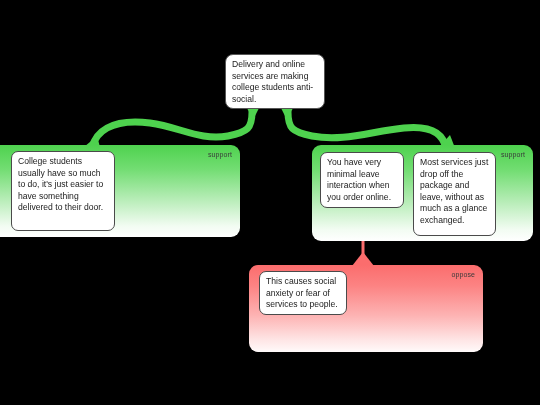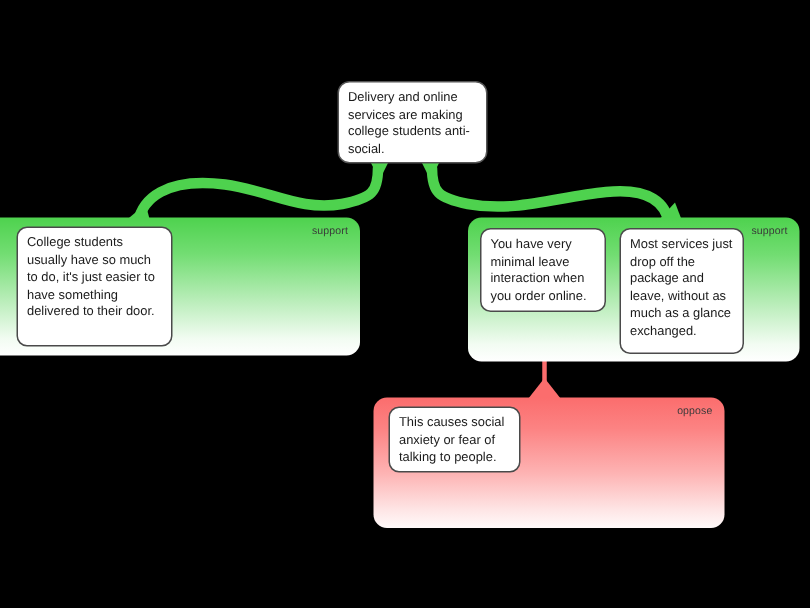--- a/index.html
+++ b/index.html
@@ -115,15 +115,15 @@
 
   <div class="group group-support group-right" style="left:312px; top:145px; width:221px; height:96px;">
     <span class="group-label right-side">support</span>
   </div>
   <div class="card" style="left:320px; top:152px; width:84px; height:56px;">You have very minimal leave interaction when you order online.</div>
   <div class="card" style="left:413px; top:152px; width:83px; height:84px;">Most services just drop off the package and leave, without as much as a glance exchanged.</div>
 
   <div class="group group-oppose group-right" style="left:249px; top:265px; width:234px; height:87px;">
     <span class="group-label right-side">oppose</span>
   </div>
-  <div class="card" style="left:259px; top:271px; width:88px; height:44px;">This causes social anxiety or fear of talking to people.</div>
+  <div class="card" style="left:259px; top:271px; width:88px; height:44px;">This causes social anxiety or fear of services to people.</div>
 
 </div>
 
 </body></html>

